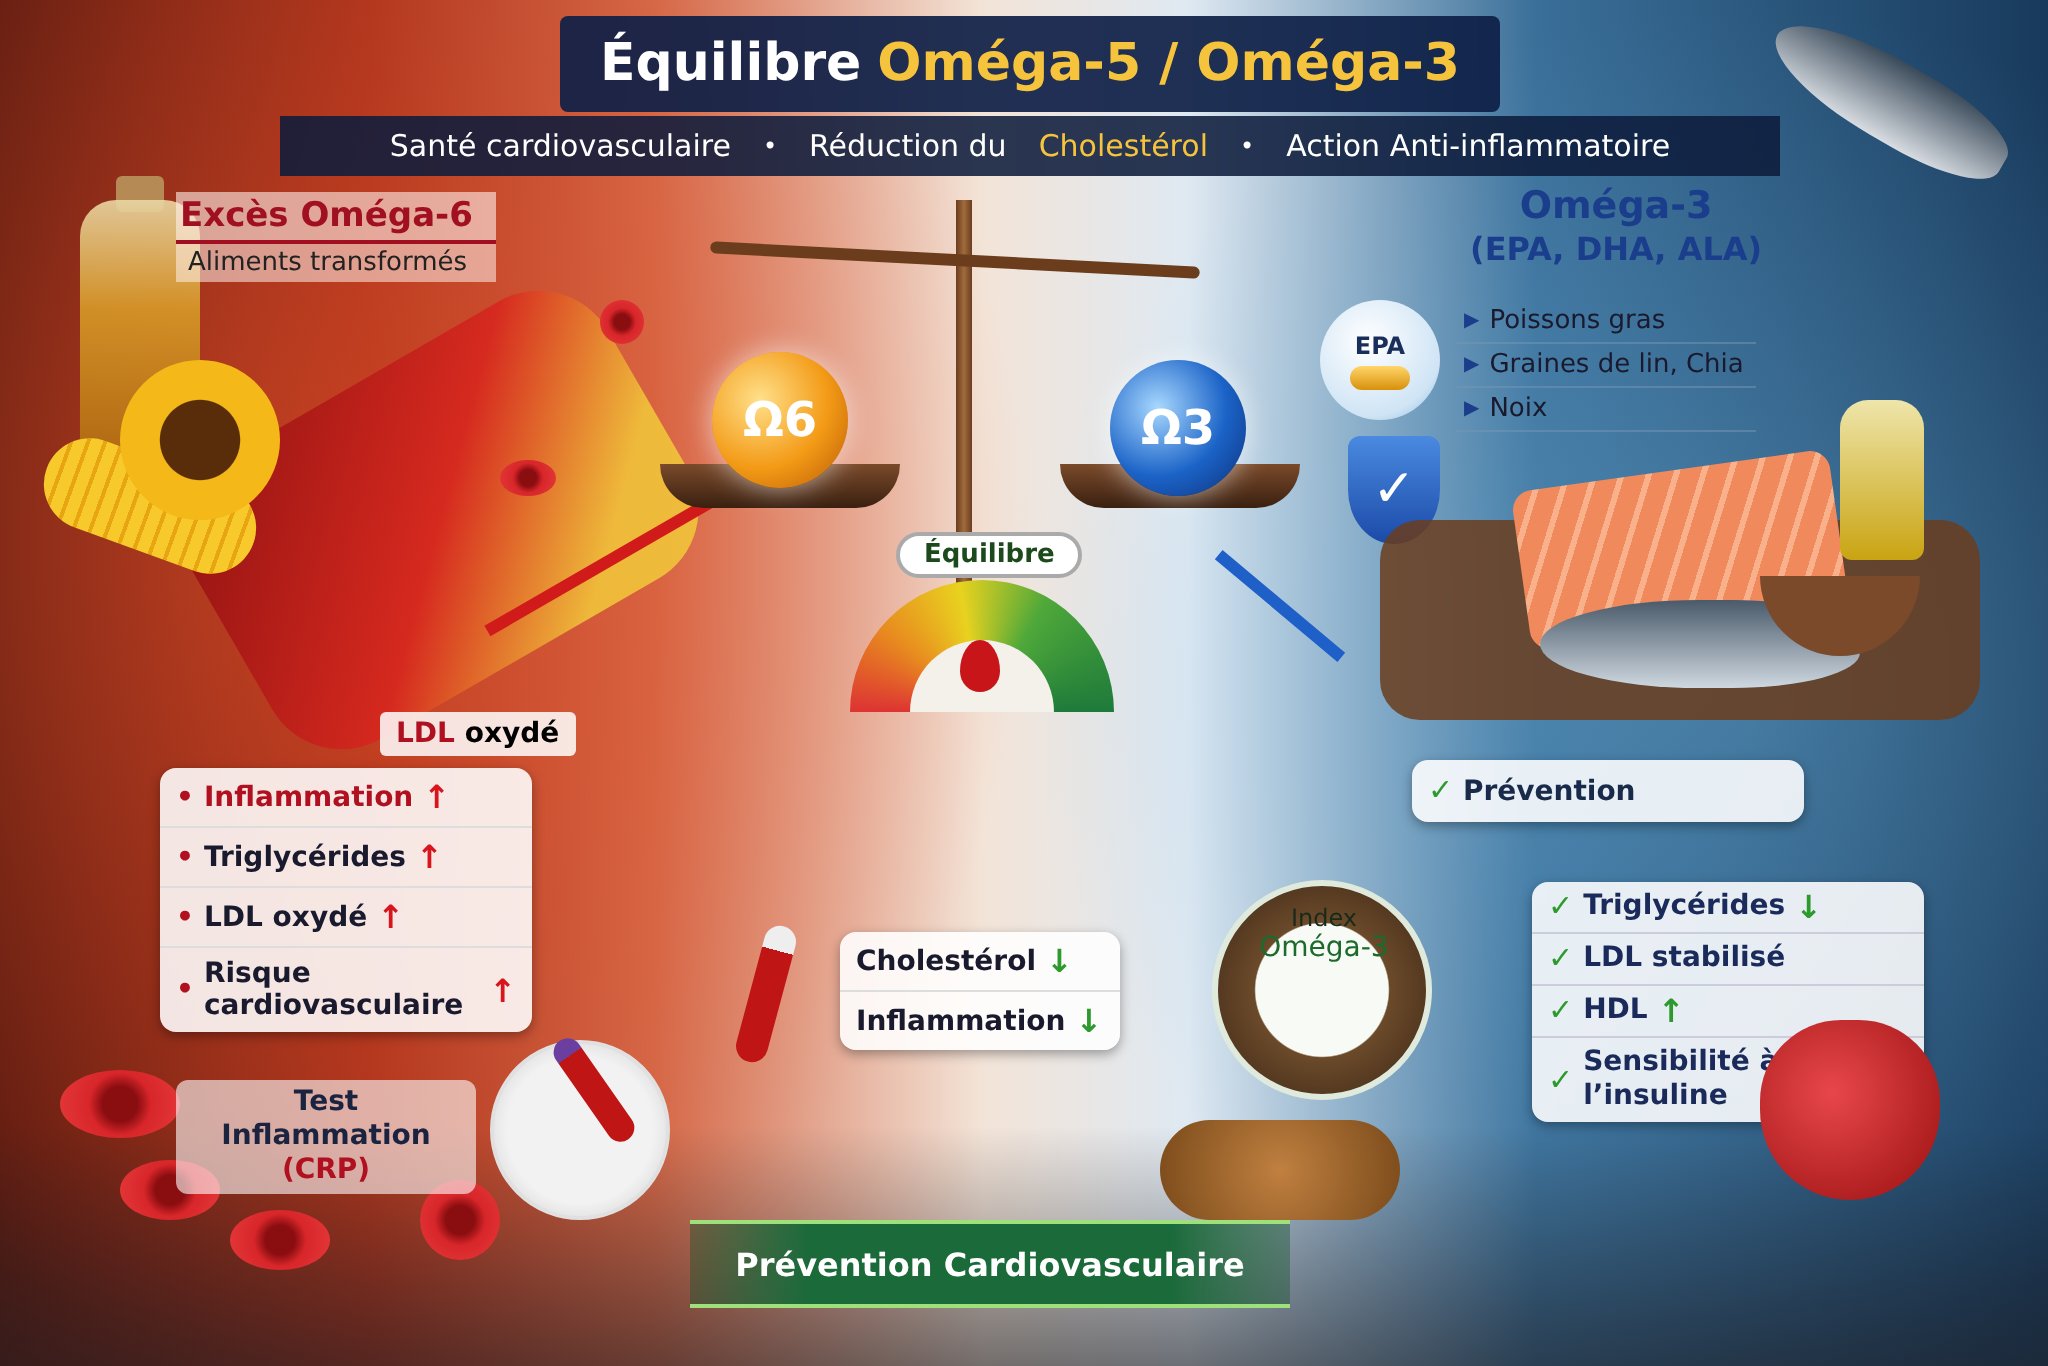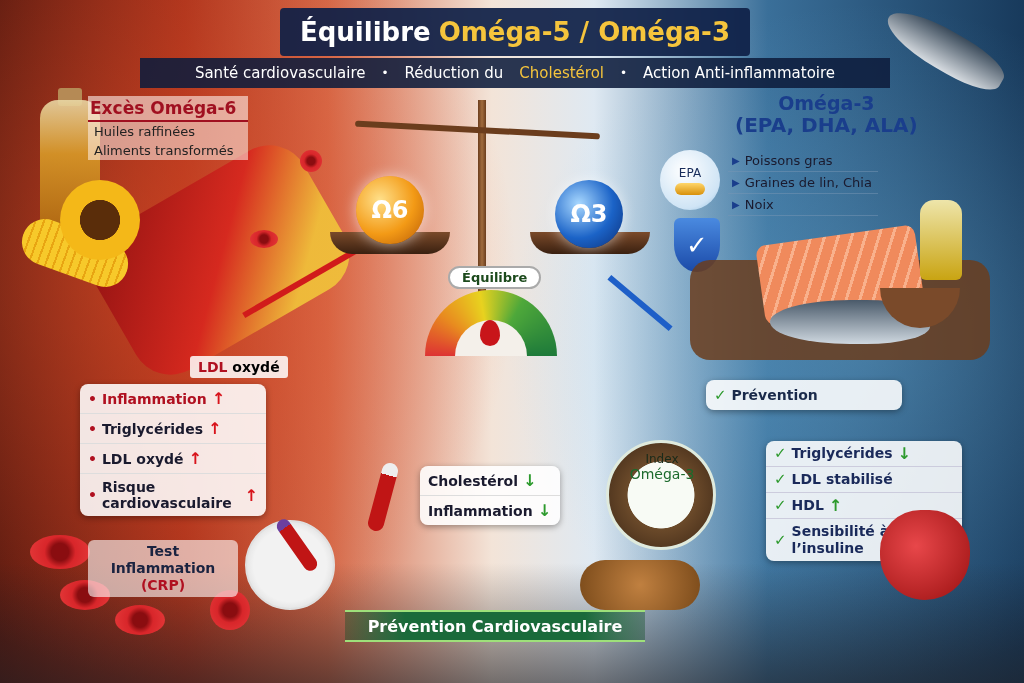--- a/index.html
+++ b/index.html
@@ -49,39 +49,39 @@
 .gauge-inner{left:455px;top:320px;width:72px;height:36px;border-radius:36px 36px 0 0;background:#f4f0ea}
 .drop{left:480px;top:320px;width:20px;height:26px;background:#c8151a;border-radius:50% 50% 50% 50%/60% 60% 40% 40%}
 .arrow-red{left:235px;top:280px;width:130px;height:6px;background:#d11b1b;transform:rotate(-30deg)}
 .arrow-blue{left:600px;top:300px;width:80px;height:6px;background:#1e5fc8;transform:rotate(40deg)}
 .chol-box{left:420px;top:466px;width:140px}
 .mini-tube{left:375px;top:462px;width:16px;height:70px;background:linear-gradient(180deg,#eee 0 18%,#c01515 18%);border-radius:8px;transform:rotate(15deg)}
 .index-circle{left:606px;top:440px;width:110px;height:110px;border-radius:50%;background:radial-gradient(circle,#f8fbf5 0 45%,#6b4a2a 46%,#3a2515 100%);border:3px solid #dfeadd}
 .index-text{left:620px;top:452px;width:84px;text-align:center;font-weight:normal;font-size:12px;color:#1a2a1a;line-height:15px}
 .index-text .g{color:#1c6a2c;font-size:14px}
 .o3-title{left:735px;top:92px;font-weight:bold;font-size:19px;color:#1a3e8c;text-align:center;line-height:22px}
-.o3-title .s{font-size:20px}
-.epa{left:660px;top:150px;width:60px;height:60px;border-radius:50%;background:radial-gradient(circle at 40% 35%,#fff,#cfe4f5 70%,#7fb3da);display:flex;flex-direction:column;align-items:center;justify-content:center;font-weight:normal;font-size:12px;color:#1a2e5c}
+.o3-title .s{font-size:16px}
+.epa{left:660px;top:150px;width:60px;height:60px;border-radius:50%;background:radial-gradient(circle at 40% 35%,#fff,#cfe4f5 70%,#7fb3da);display:flex;flex-direction:column;align-items:center;justify-content:center;font-weight:bold;font-size:12px;color:#1a2e5c}
 .capsule{width:30px;height:12px;border-radius:6px;background:linear-gradient(180deg,#ffd66a,#d8900a);margin-top:3px}
 .sources{left:728px;top:150px;width:150px}
 .src{font-size:13px;color:#1a1a2e;padding:3px 4px;border-bottom:1px solid rgba(120,150,180,.5);display:flex;gap:5px;align-items:center}
 .src .a{color:#1a3e8c;font-size:10px}
 .shield{left:674px;top:218px;width:46px;height:54px;background:linear-gradient(180deg,#4a8ae0,#1b4aa8);border-radius:6px 6px 50% 50%;display:flex;align-items:center;justify-content:center;color:#fff;font-size:26px;font-weight:bold}
 .salmon{left:760px;top:235px;width:160px;height:80px;background:repeating-linear-gradient(115deg,#f08a5c 0 10px,#f9b18c 10px 13px);border-radius:10px;transform:rotate(-8deg)}
 .fish{left:770px;top:300px;width:160px;height:44px;background:linear-gradient(180deg,#4a5a6a,#cfd8e0);border-radius:50% 40% 40% 50%}
 .board{left:690px;top:260px;width:300px;height:100px;background:#6b3d1d;border-radius:20px;opacity:.85}
 .bowl{left:880px;top:288px;width:80px;height:40px;border-radius:0 0 40px 40px;background:#7a4a2a}
 .oilbottle{left:920px;top:200px;width:42px;height:80px;background:linear-gradient(180deg,#eee5aa,#c9a412);border-radius:14px 14px 6px 6px}
 .seafish{left:880px;top:30px;width:130px;height:40px;background:linear-gradient(180deg,#3a4a5a,#d8dde2);border-radius:50% 40% 40% 50%;transform:rotate(30deg)}
 .mediators{left:706px;top:380px;width:196px;padding:6px 8px;font-weight:bold;font-size:14px;color:#1a2a4a;line-height:18px}
 .benefits{left:766px;top:441px;width:196px}
 .bi{display:flex;align-items:center;gap:5px;padding:4px 8px;border-bottom:1px solid #ccd;font-weight:bold;font-size:14px;color:#1a2a5a;line-height:17px}
 .bi:last-child{border-bottom:none}
 .heart{left:880px;top:510px;width:90px;height:90px;background:radial-gradient(circle at 40% 40%,#e8474a,#9a1010);border-radius:45% 45% 50% 50%}
-.prevention{left:345px;top:610px;width:300px;height:32px;background:linear-gradient(90deg,rgba(20,80,40,.4),#1a6a3a 20%,#1a6a3a 80%,rgba(20,80,40,.4));border-top:2px solid #9ee07a;border-bottom:2px solid #9ee07a;display:flex;align-items:center;justify-content:center;font-weight:bold;font-size:16px;color:#fff}
+.prevention{left:345px;top:610px;width:300px;height:44px;background:linear-gradient(90deg,rgba(20,80,40,.4),#1a6a3a 20%,#1a6a3a 80%,rgba(20,80,40,.4));border-top:2px solid #9ee07a;border-bottom:2px solid #9ee07a;display:flex;align-items:center;justify-content:center;font-weight:bold;font-size:16px;color:#fff}
 .nuts{left:580px;top:560px;width:120px;height:50px;border-radius:30px;background:radial-gradient(circle,#c08040,#7a4a1a)}
 </style>
 </head>
 <body>
 
 <div class="abs glow-left"></div>
 <div class="abs glow-right"></div>
 <div class="abs bottom-dark"></div>
 
 <div class="abs header">
@@ -104,21 +104,20 @@
 <div class="abs sunflower"></div>
 <div class="abs rbc" style="left:300px;top:150px;width:22px;height:22px"></div>
 <div class="abs rbc" style="left:250px;top:230px;width:28px;height:18px"></div>
 <div class="abs rbc" style="left:30px;top:535px;width:60px;height:34px"></div>
 <div class="abs rbc" style="left:60px;top:580px;width:50px;height:30px"></div>
 <div class="abs rbc" style="left:115px;top:605px;width:50px;height:30px"></div>
 <div class="abs rbc" style="left:210px;top:590px;width:40px;height:40px"></div>
 
 <div class="abs" style="left:88px;top:96px">
   <div class="ex-title" style="position:static">Excès Oméga-6</div>
-  <div class="ex-item">Huiles raffinées</div>
   <div class="ex-item">Aliments transformés</div>
 </div>
 
 <div class="abs arrow-red"></div>
 
 <div class="abs ldl-tag">
   <span class="r">LDL</span>
   <span>oxydé</span>
 </div>
 

